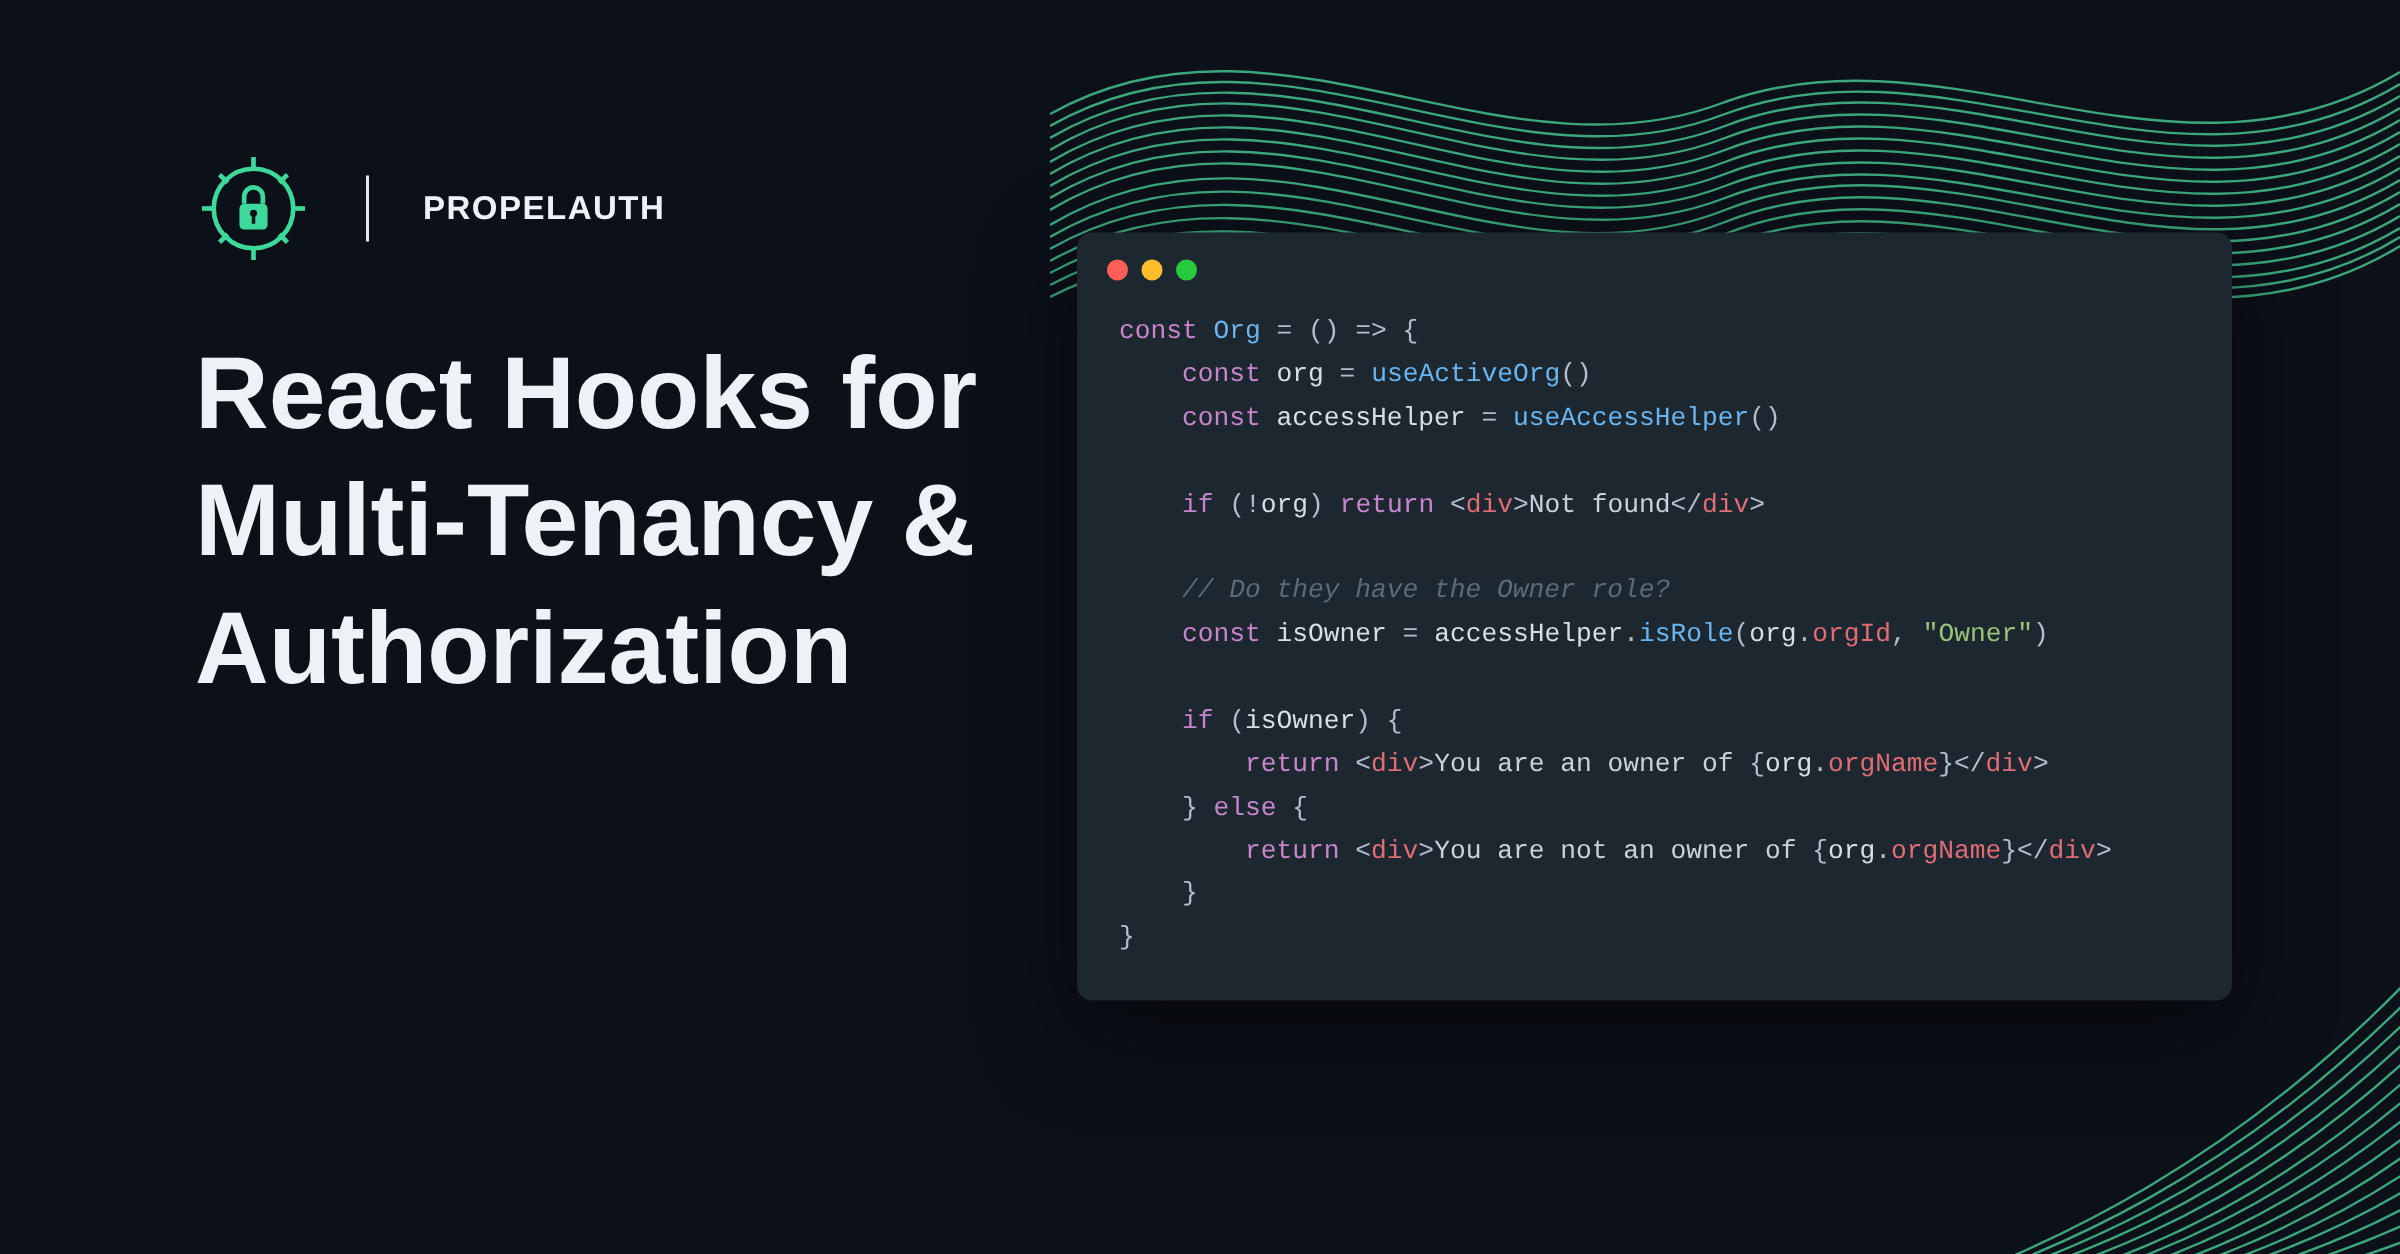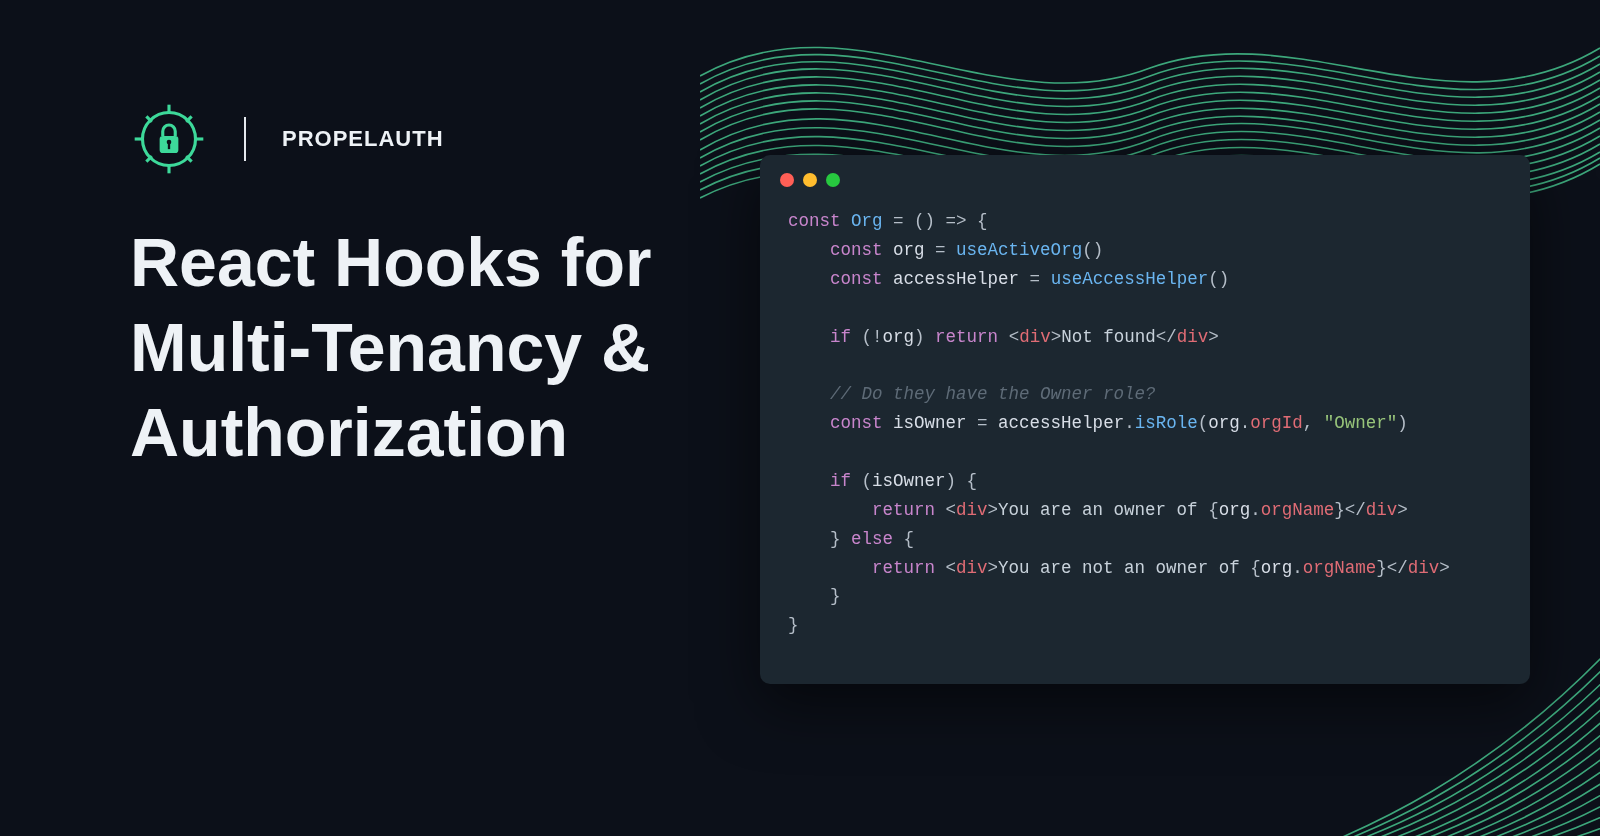--- a/index.html
+++ b/index.html
@@ -70,27 +70,27 @@
     font-size: 68px;
     line-height: 1.25;
     z-index: 2;
     white-space: pre-line;
   }
 
   
   .codewin {
     position: absolute;
     top: 155px;
-    left: 760px;
+    left: 718px;
     width: 770px;
     background: #1c2730;
     border-radius: 10px;
     box-shadow: 0 20px 60px rgba(0,0,0,0.55);
     z-index: 3;
-    padding-bottom: 44px;
+    padding-bottom: 27px;
   }
   .traffic {
     display: flex;
     gap: 9px;
     padding: 18px 20px 8px 20px;
   }
   .dot { width: 14px; height: 14px; border-radius: 50%; }
   .dot.r { background: #ff5f56; }
   .dot.y { background: #ffbd2e; }
   .dot.g { background: #27c93f; }

